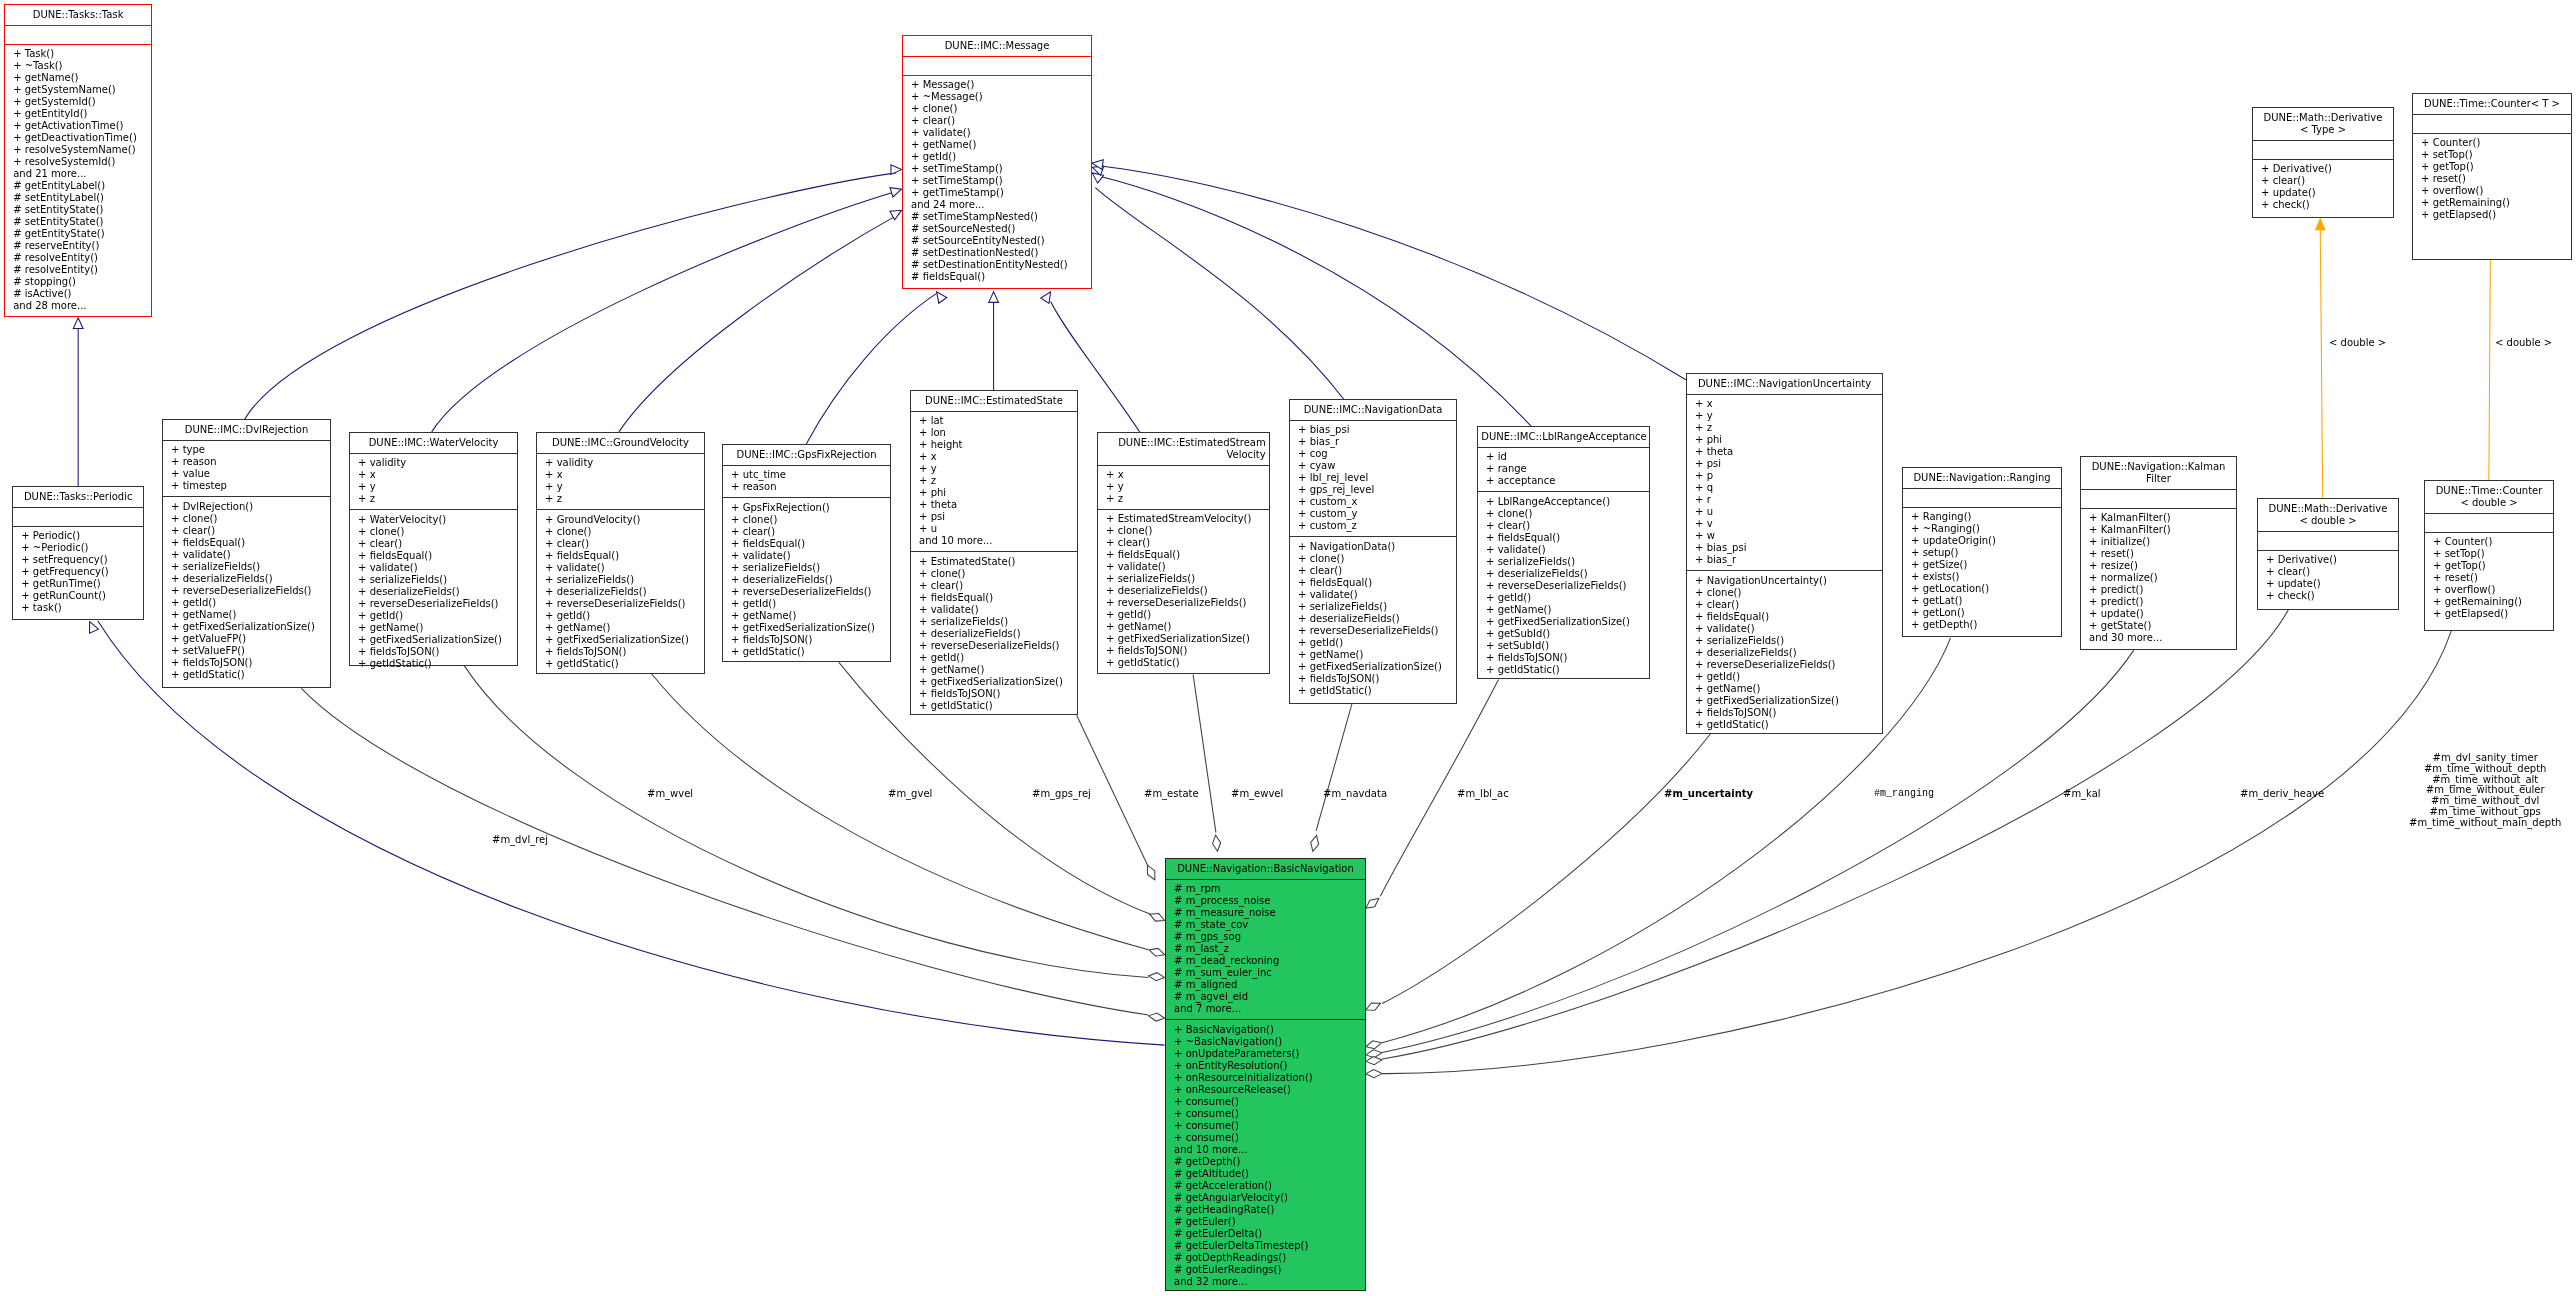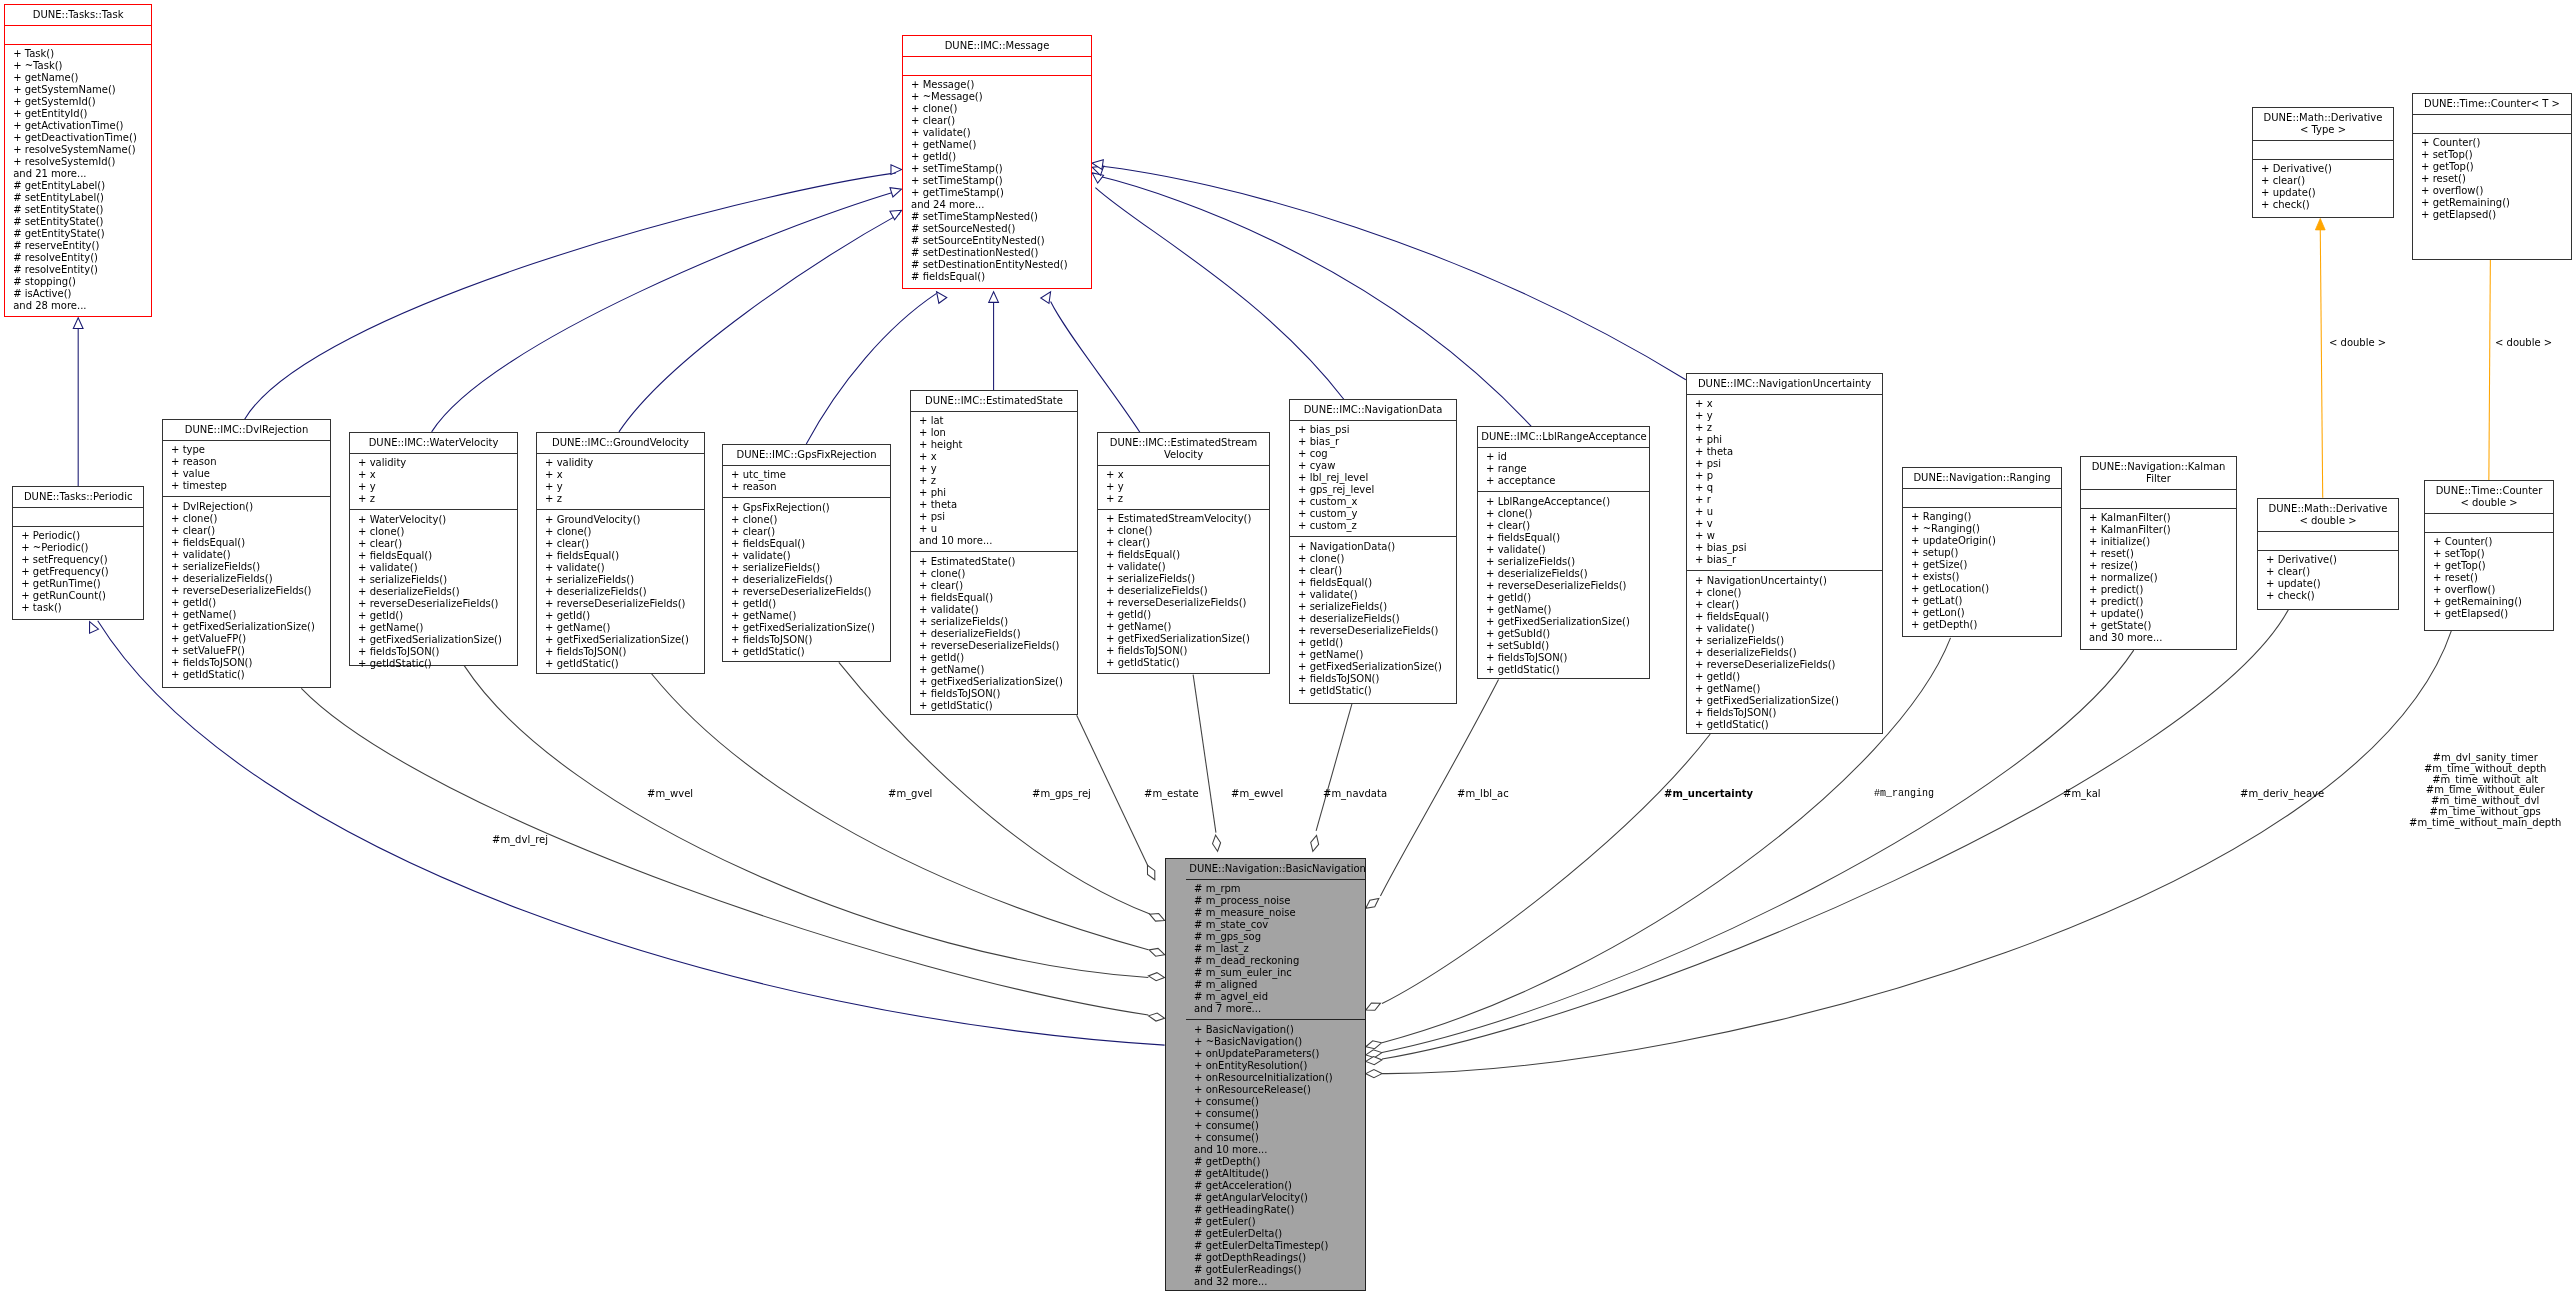--- a/index.html
+++ b/index.html
@@ -1,21 +1,21 @@
 <!DOCTYPE html>
 <html style="font-size:13px"><head>
 <meta charset="utf-8">
 <style>
   html, body { margin:0; padding:0; background:#ffffff; }
   body { width:2576px; height:1297px; position:relative; overflow:hidden;
          font-family:"DejaVu Sans", sans-serif; font-size:10px; color:#000; }
   #edges { position:absolute; left:0; top:0; width:2576px; height:1297px; }
   .cls { position:absolute; background:#fff; border:1.2px solid #333; box-sizing:border-box; }
   .cls.red { border-color:#ff0000; }
-  .cls.gray { background:#a3a3a3; border-color:#222; border-width:1.6px;padding-left:20px; }
+  .cls.gray { background:#22c55e; border-color:#222; border-width:1.6px; }
   .cls .title { text-align:center; padding:4.1px 3.3px 4.1px 3.3px; line-height:11.8px; border-bottom:1.2px solid #333; }
   .cls.red .title { border-bottom-color:#ff0000; }
   .cls .sec { padding:3.3px 4.9px 4.1px 8.1px; line-height:12px; min-height:11.4px; }
   .cls .sec + .sec { border-top:1.2px solid #333; }
   .cls.red .sec + .sec { border-top-color:#ff0000; }
   .cls .sec.empty { height:11.4px; padding:3.3px 4.9px; }
   .row { white-space:nowrap; }
   .elabel { position:absolute; font-size:10px; white-space:nowrap; text-align:center; line-height:11.8px; }
 </style>
 </head>
@@ -269,21 +269,21 @@
       <div class="row">+ reverseDeserializeFields()</div>
       <div class="row">+ getId()</div>
       <div class="row">+ getName()</div>
       <div class="row">+ getFixedSerializationSize()</div>
       <div class="row">+ fieldsToJSON()</div>
       <div class="row">+ getIdStatic()</div>
     </div>
 </div>
 
 <div class="cls" id="c-esv" style="left:1097px;top:432px;width:173px;height:242px;">
-  <div class="title" style="white-space:pre-line;">DUNE::IMC::EstimatedStream
+  <div class="title" style="white-space:pre-line;text-align:right;">DUNE::IMC::EstimatedStream
 Velocity</div>
   <div class="sec">
       <div class="row">+ x</div>
       <div class="row">+ y</div>
       <div class="row">+ z</div>
     </div>
   <div class="sec">
       <div class="row">+ EstimatedStreamVelocity()</div>
       <div class="row">+ clone()</div>
       <div class="row">+ clear()</div>

